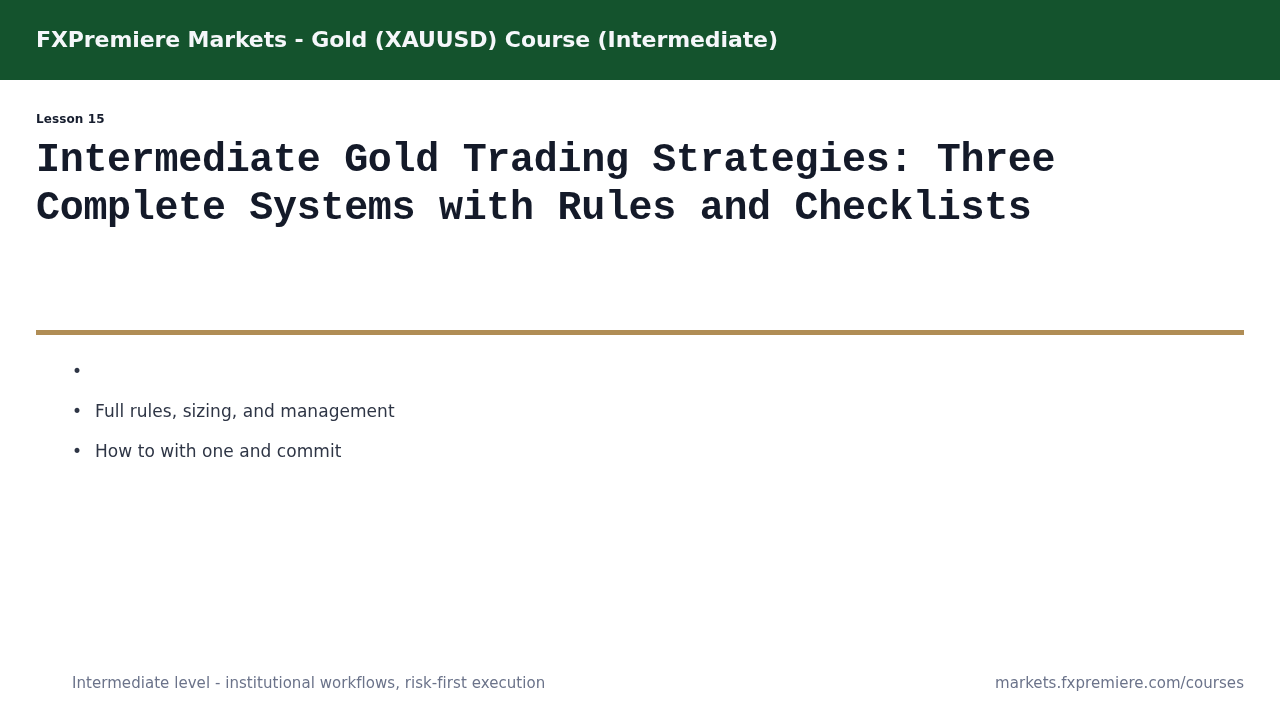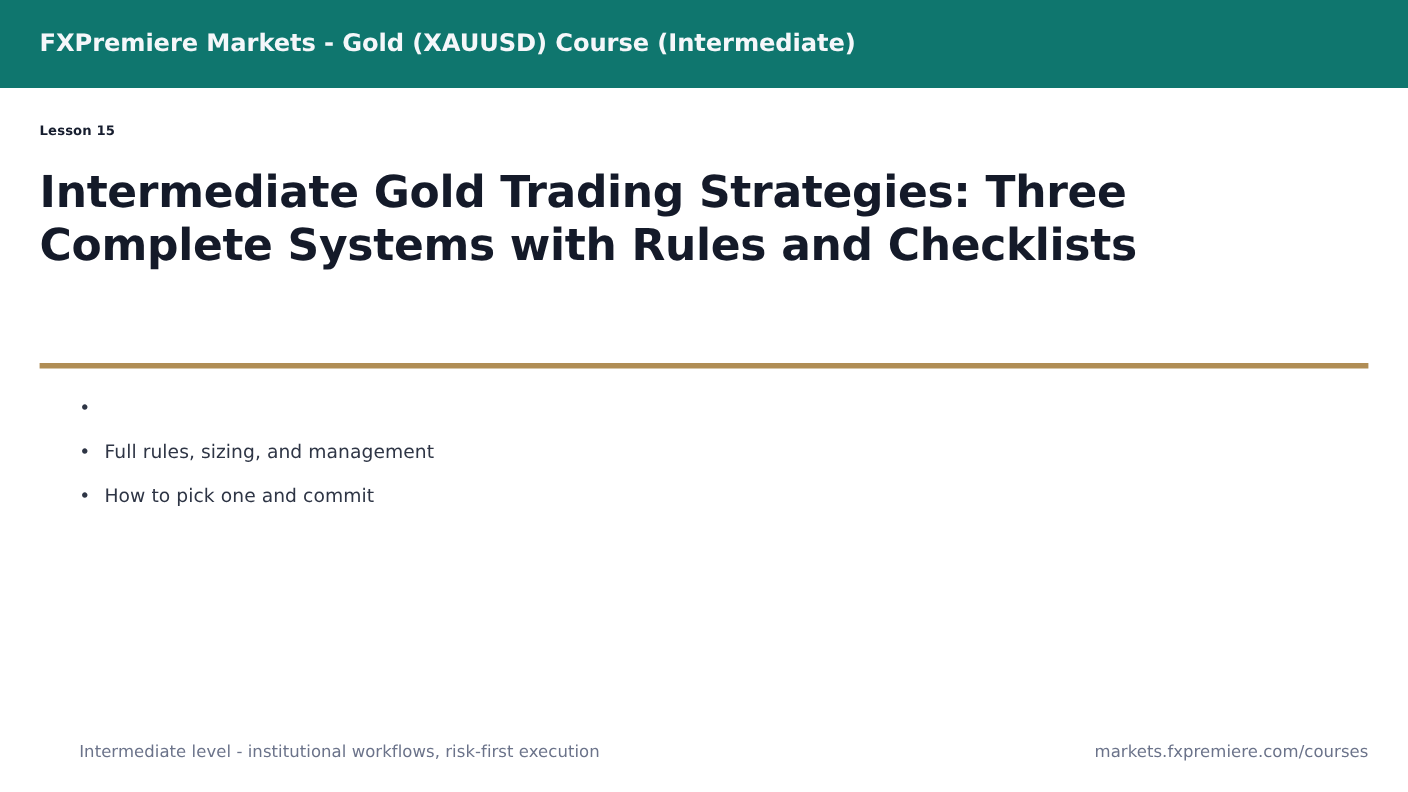--- a/index.html
+++ b/index.html
@@ -22,21 +22,21 @@
     box-sizing: border-box;
   }
 
   
   .header-bar {
     position: absolute;
     left: 0;
     top: 0;
     width: 1280px;
     height: 80px;
-    background: #0f766e;
+    background: #14532d;
     display: flex;
     align-items: center;
     text-align: center;
   }
   .header-title {
     margin-left: 36px;
     color: #f5f7fa;
     font-size: 22px;
     font-weight: bold;
     letter-spacing: -0.1px;
@@ -55,27 +55,28 @@
   .lesson-label {
     margin-top: 33px;
     font-size: 12px;
     font-weight: bold;
     color: #161d2e;
     line-height: 1.1;
     letter-spacing: 0.1px;
   }
 
   .slide-title {
-    margin-top: 25px;
+    margin-top: 11px;
     font-size: 40px;
     font-weight: bold;
     color: #141a29;
     line-height: 48px;
     letter-spacing: -0.3px;
     max-width: 1180px;
+    font-family: Liberation Mono, monospace;
   }
 
   
   .gold-rule {
     position: absolute;
     left: 36px;
     top: 330px;
     width: 1208px;
     height: 5px;
     background: #b08d55;
@@ -154,21 +155,21 @@
   <ul class="bullets">
     <li class="bullet-item">
       <span class="bullet-dot">•</span>
     </li>
     <li class="bullet-item">
       <span class="bullet-dot">•</span>
       <span>Full rules, sizing, and management</span>
     </li>
     <li class="bullet-item">
       <span class="bullet-dot">•</span>
-      <span>How to pick one and commit</span>
+      <span>How to with one and commit</span>
     </li>
   </ul>
 
   <div class="footer">
     <div class="footer-left">Intermediate level - institutional workflows, risk-first execution</div>
     <div class="footer-right">markets.fxpremiere.com/courses</div>
   </div>
 
 </div>
 

